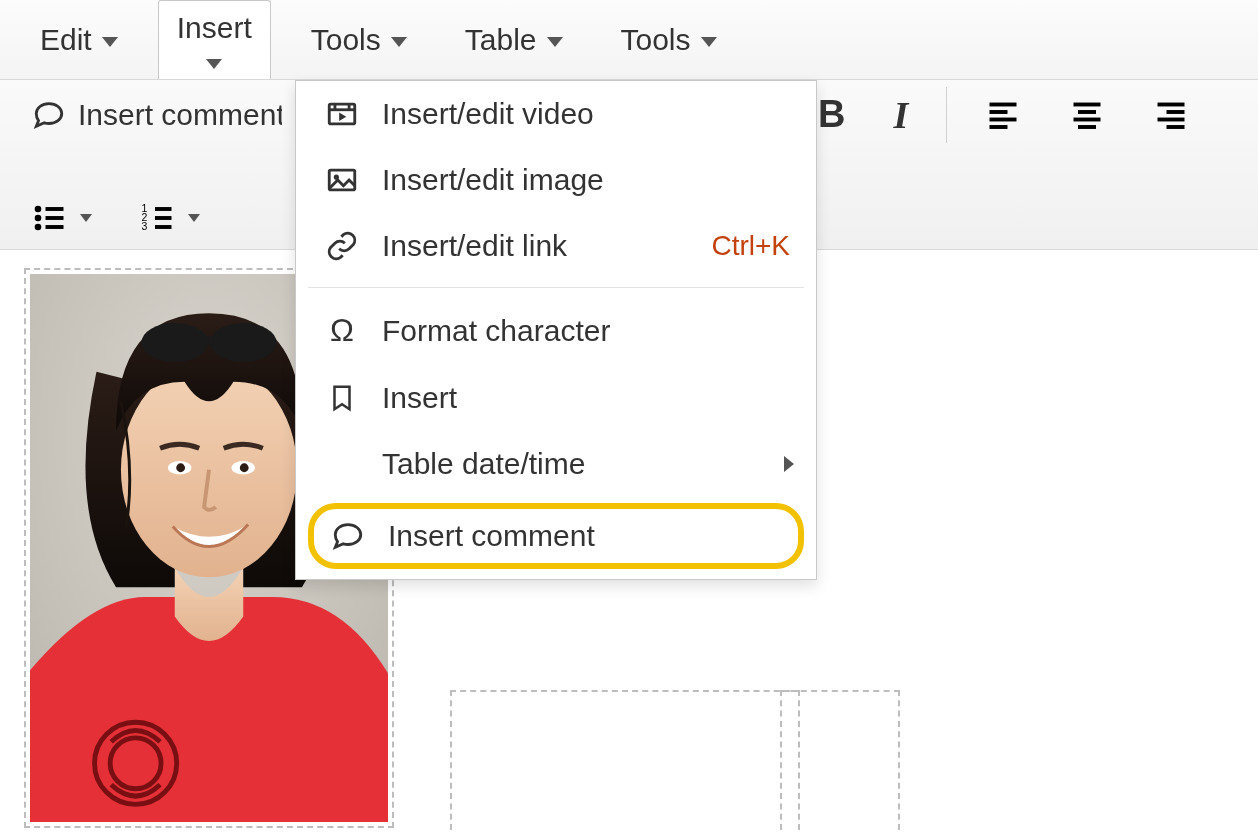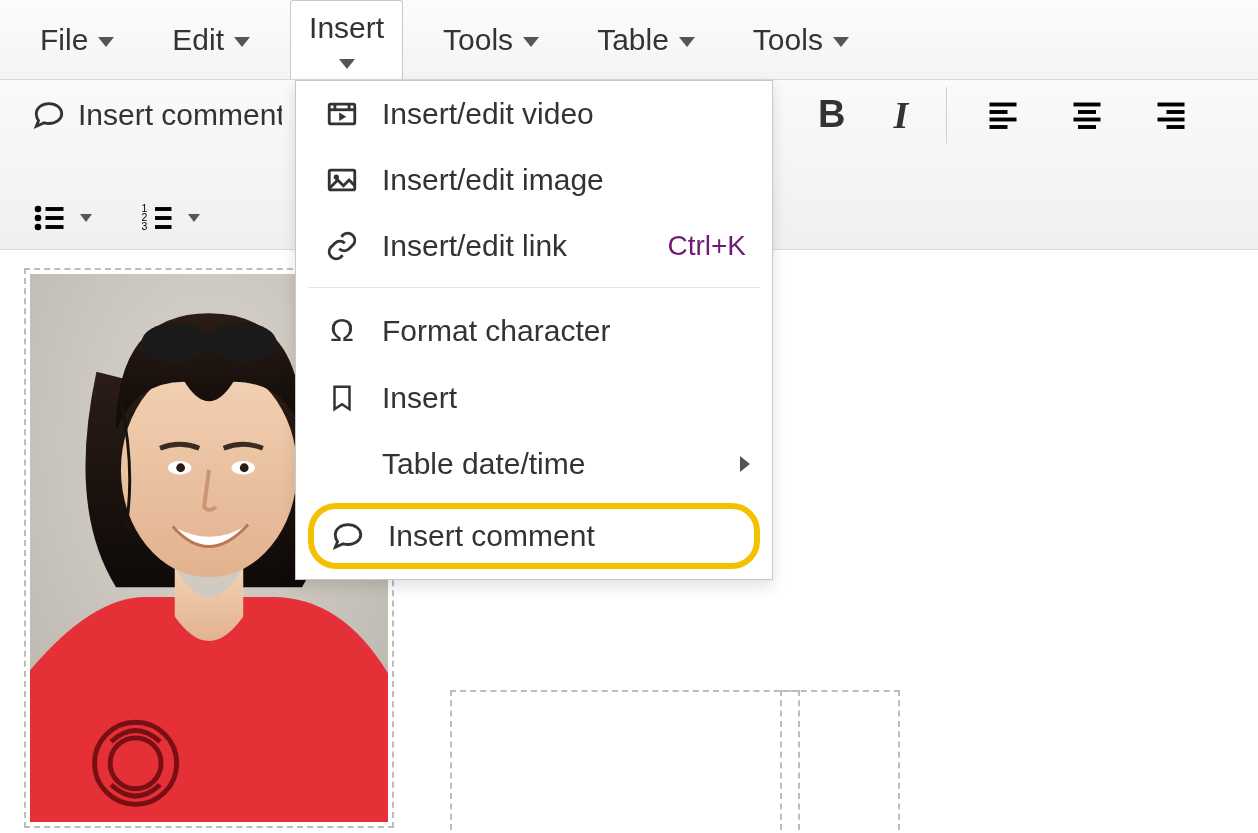--- a/index.html
+++ b/index.html
@@ -79,21 +79,21 @@
   }
   .icon {
     display: inline-flex;
     align-items: center;
     justify-content: center;
   }
   .dropdown {
     position: absolute;
     left: 295px;
     top: 80px;
-    width: 478px;
+    width: 522px;
     background: #fff;
     border: 1px solid #c8c8c8;
     box-shadow: 0 6px 14px rgba(0,0,0,0.12);
     z-index: 100;
   }
   .dd-item {
     display: flex;
     align-items: center;
     gap: 20px;
     padding: 16px 26px;
@@ -102,21 +102,21 @@
     cursor: pointer;
     position: relative;
   }
   .dd-item .dd-icon {
     width: 40px;
     display: flex;
     justify-content: center;
   }
   .dd-item .shortcut {
     margin-left: auto;
-    color: #701a75;
+    color: #c2410c;
     font-size: 28px;
   }
   .dd-item .submenu-caret {
     position: absolute;
     right: 22px;
     width:0;height:0;
     border-top:8px solid transparent;
     border-bottom:8px solid transparent;
     border-left:10px solid #555;
   }
@@ -156,24 +156,20 @@
   }
   .ob1 { left: 450px; }
   .ob2 { left: 780px; width:120px; }
   
   .svgico { stroke: #333; stroke-width: 2; fill: none; }
 </style>
 </head>
 <body>
 
 <div class="menubar">
-  <div class="menu-item">
-    <span>File</span>
-    <span class="caret-down"></span>
-  </div>
   <div class="menu-item">
     <span>Edit</span>
     <span class="caret-down"></span>
   </div>
   <div class="menu-item active">
     <span>Insert</span>
     <span class="caret-down"></span>
   </div>
   <div class="menu-item">
     <span>Tools</span>

